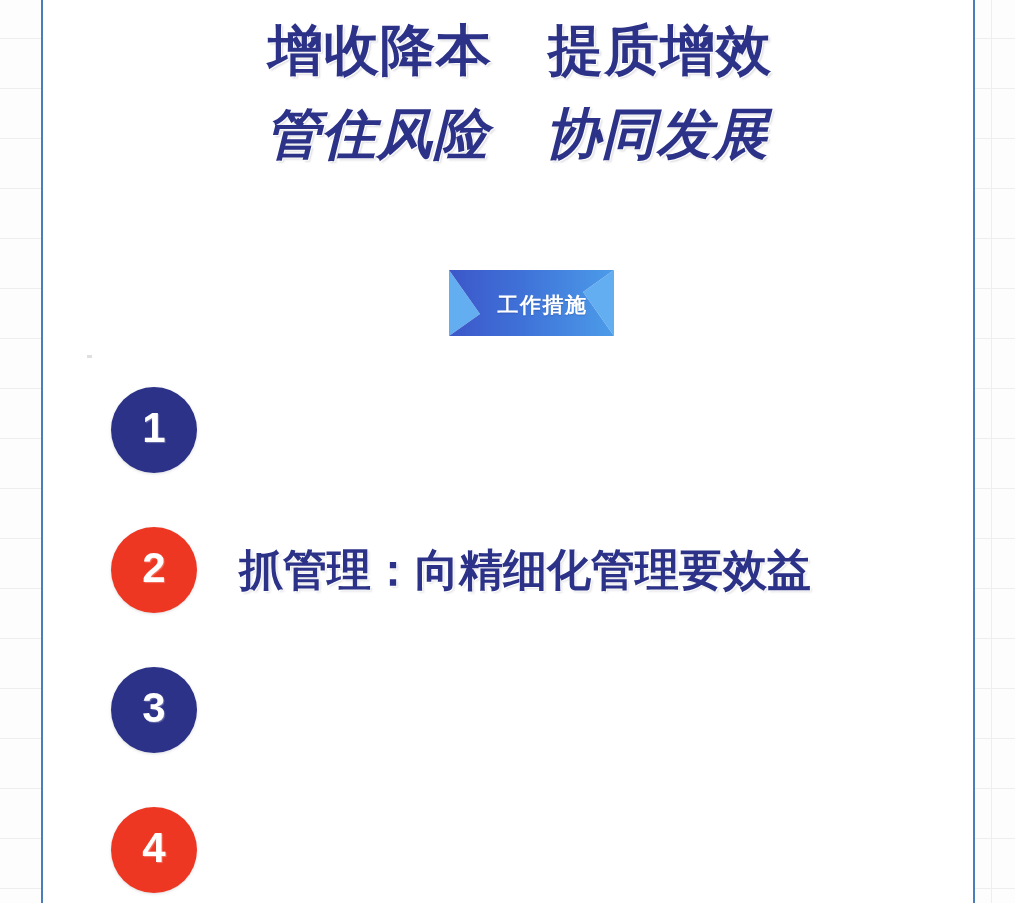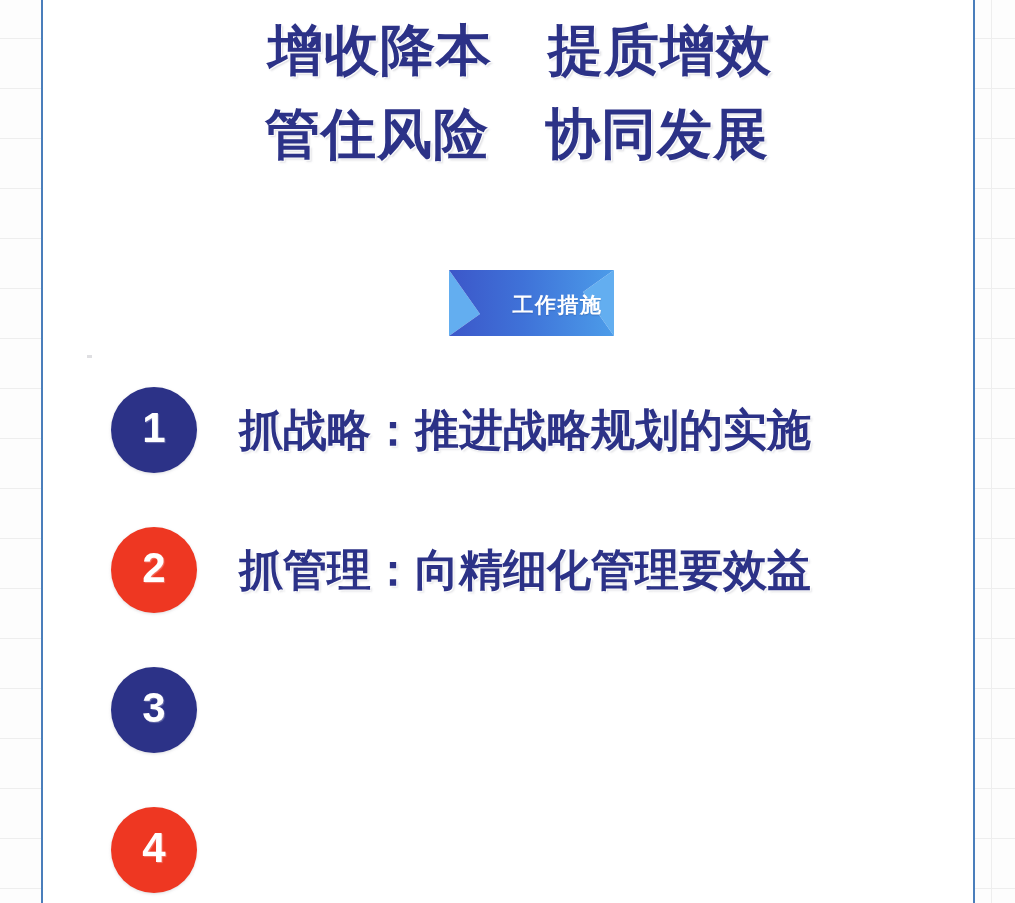--- a/index.html
+++ b/index.html
@@ -56,34 +56,34 @@
     font-weight: bold;
     line-height: 84px;
     letter-spacing: 1px;
     white-space: pre;
     text-shadow:
       1px 1px 0 rgba(255,255,255,0.85),
       2px 2px 2px rgba(170,170,180,0.40),
      -1px -1px 0 rgba(255,255,255,0.55);
   }
   #headline-line-1 { padding-left: 24px; text-align: center; }
-  #headline-line-2 { padding-left: 18px; }
+  #headline-line-2 { padding-left: 18px; font-style: italic; }
 
   
   #ribbon-banner {
     position: absolute;
     left: 375px;
     top: 270px;
     width: 225px;
     height: 72px;
   }
   #ribbon-banner svg { display: block; }
   #ribbon-label {
     position: absolute;
-    left: 18px;
+    left: 3px;
     top: 0;
     width: 225px;
     height: 69px;
     display: flex;
     align-items: center;
     justify-content: center;
     padding-left: 18px;
     box-sizing: border-box;
     color: #ffffff;
     font-size: 21px;
@@ -185,21 +185,20 @@
     </svg>
     <div id="ribbon-label">工作措施</div>
   </div>
 
   <div id="measures-list">
 
     <div class="measure-row">
       <div class="measure-badge badge-navy">
         <span class="measure-badge-num">1</span>
       </div>
-      <div class="measure-text">抓战略：推进战略规划的实施</div>
     </div>
 
     <div class="measure-row">
       <div class="measure-badge badge-red">
         <span class="measure-badge-num">2</span>
       </div>
       <div class="measure-text">抓管理：向精细化管理要效益</div>
     </div>
 
     <div class="measure-row">

